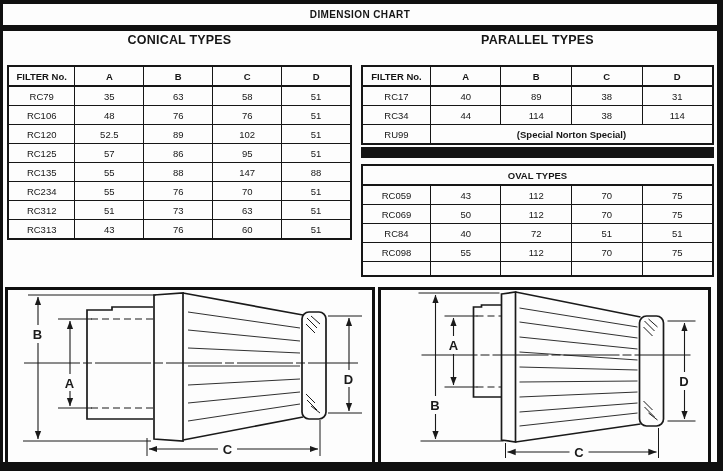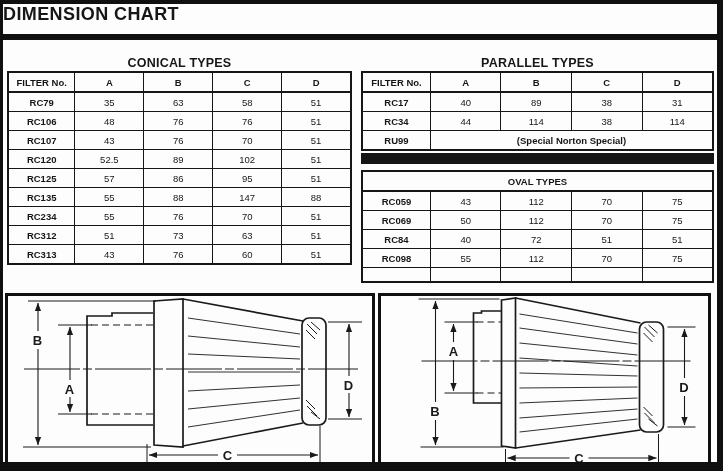--- a/index.html
+++ b/index.html
@@ -5,41 +5,41 @@
   html,body { margin:0; padding:0; background:#ffffff; }
   .page {
     position:relative; box-sizing:border-box;
     width:723px; height:471px; background:#fdfdfd;
     border-style:solid; border-color:#101010;
     border-width:4px 6px 9px 3px;
     font-family:"Liberation Sans", sans-serif; color:#161616;
     overflow:hidden;
   }
   .title {
-    text-align:left; font-weight:bold; font-size:18px;
-    line-height:21px; height:30px; letter-spacing:.4px;
+    text-align:center; font-weight:bold; font-size:10px;
+    line-height:21px; height:21px; letter-spacing:.4px;
   }
   .title-rule { height:6px; background:#101010; }
 
   .tables { display:flex; padding:0 3px 0 4px; gap:9px; }
   .tcol { box-sizing:border-box; }
   .tcol.left  { width:345px; flex:0 0 auto; }
   .tcol.right { flex:1 1 auto; }
   .sec-head {
     text-align:center; font-weight:bold; font-size:12.5px;
-    height:17px; line-height:18px; letter-spacing:.2px;margin-top:14px;
+    height:34px; line-height:18px; letter-spacing:.2px;
   }
   table.dim { border-collapse:collapse; width:100%; table-layout:fixed;
     border:2.5px solid #161616; }
   table.dim th, table.dim td {
     border:1.5px solid #161616; text-align:center; vertical-align:middle;
     padding:0; height:18px; font-size:9.5px; color:#161616;
   }
   table.dim thead th { font-weight:bold; border-bottom-width:2.5px; }
-  table.dim td.fno { font-weight:bold; }
+  table.dim td.fno { font-weight:normal; }
   table.dim td.val { font-weight:normal; }
   table.dim td.note { font-weight:bold; }
   th.oval-head { font-weight:bold; font-size:13px; height:19px;margin-top:14px; }
   tr.empty td { height:13px; }
   .black-band { height:11px; background:#141414; margin-top:2px; }
   .gap6 { height:6px; }
 
   .diagrams { display:flex; margin:10px 6px 0 2px; gap:3px; height:181px; }
   .dbox { box-sizing:border-box; border:3px solid #101010; background:#fdfdfd; }
   .dbox.left  { width:370px; flex:0 0 auto; }
@@ -90,27 +90,20 @@
               <td class="val">35</td>
               <td class="val">63</td>
               <td class="val">58</td>
               <td class="val">51</td>
             </tr>
           <tr>
               <td class="fno">RC106</td>
               <td class="val">48</td>
               <td class="val">76</td>
               <td class="val">76</td>
-              <td class="val">51</td>
-            </tr>
-          <tr>
-              <td class="fno">RC107</td>
-              <td class="val">43</td>
-              <td class="val">76</td>
-              <td class="val">70</td>
               <td class="val">51</td>
             </tr>
           <tr>
               <td class="fno">RC120</td>
               <td class="val">52.5</td>
               <td class="val">89</td>
               <td class="val">102</td>
               <td class="val">51</td>
             </tr>
           <tr>

